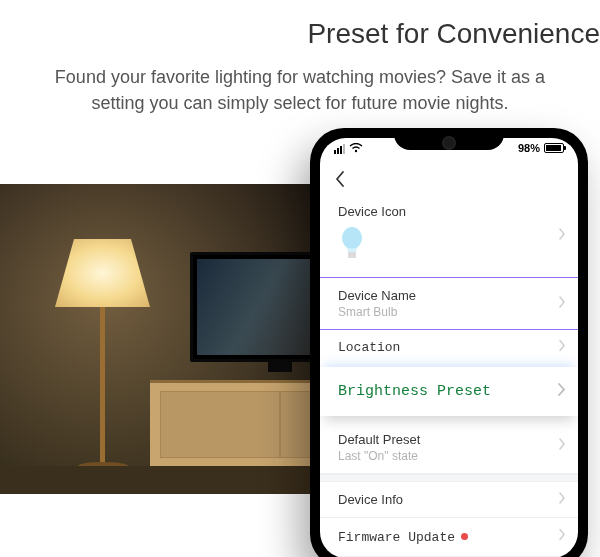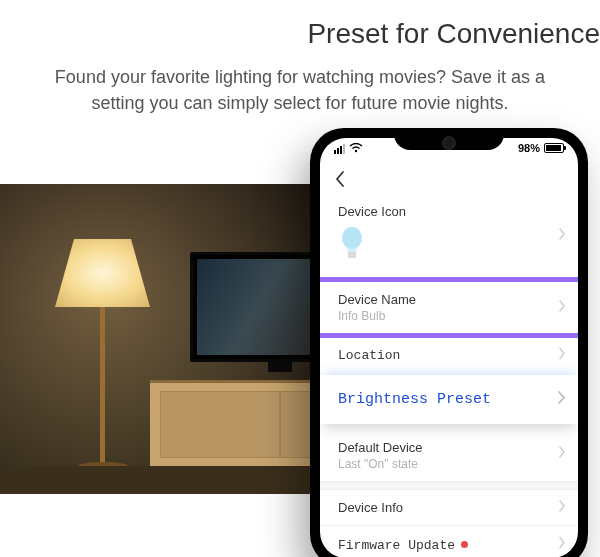--- a/index.html
+++ b/index.html
@@ -97,21 +97,21 @@
     .batt{ width:20px; height:10px; border:1px solid #000; border-radius:2px; position:relative; }
     .batt::after{ content:""; position:absolute; right:-3px; top:2px; width:2px; height:4px; background:#000; border-radius:0 1px 1px 0; }
     .batt .fill{ position:absolute; left:1px; top:1px; bottom:1px; width:85%; background:#000; }
 
     .nav-back{ padding:2px 14px 0 14px; }
     .nav-back svg{ display:block; }
 
     .settings-list{ padding-top:6px; }
     .row{
       padding:10px 16px 10px 18px; position:relative;
-      border-bottom:5px solid #8b5cf6;
+      border-bottom:1px solid #8b5cf6;
     }
     .row.no-border{ border-bottom:none;font-family:Liberation Mono, monospace; }
     .row-label{ font-size:13px; color:#222; font-weight:500; }
     .row-sub{ font-size:12px; color:#aaa; margin-top:2px; }
     .chev{
       position:absolute; right:12px; top:50%; transform:translateY(-50%);
     }
     .chev svg path{ stroke:#ccc; }
 
     .bulb-icon{ margin-top:6px; }
@@ -119,21 +119,21 @@
 
     .highlight-row{
       background:#fff;
       border-top:none;
       border-bottom:none;
       box-shadow: 0 -6px 10px -4px rgba(70,140,255,0.25), 0 8px 14px -4px rgba(0,0,0,0.18);
       padding:16px 16px 16px 18px;
       margin: 2px 0;
       position:relative; z-index:2;
     }
-    .highlight-row .row-label{ font-size:15px; font-weight:500; color:#1d4ed8; }
+    .highlight-row .row-label{ font-size:15px; font-weight:500; color:#15803d; }
     .highlight-row .chev svg path{ stroke:#bbb; }
 
     .dimmed-above, .dimmed-below{ opacity:0.9; }
     .dimmed-below .row{ border-bottom:1px solid #eee; }
 
     .red-dot{ display:inline-block; width:7px; height:7px; background:#e53935; border-radius:50%; margin-left:6px; vertical-align:middle; }
 
     .sep-gap{ height:8px; background:#f5f6f7; border-top:1px solid #eee; border-bottom:1px solid #eee; }
   </style>
 </head>
@@ -200,21 +200,21 @@
               <rect x="10" y="27" width="8" height="6" rx="1" fill="#d8d8d8"></rect>
             </svg>
           </div>
           <span class="chev"><svg width="8" height="14" viewBox="0 0 8 14">
                 <path d="M2 2 L6 7 L2 12" stroke="#ccc" stroke-width="1.6" fill="none" stroke-linecap="round"></path>
               </svg></span>
         </div>
 
         <div class="row">
           <div class="row-label">Device Name</div>
-          <div class="row-sub">Info Bulb</div>
+          <div class="row-sub">Smart Bulb</div>
           <span class="chev"><svg width="8" height="14" viewBox="0 0 8 14">
                 <path d="M2 2 L6 7 L2 12" stroke="#ccc" stroke-width="1.6" fill="none" stroke-linecap="round"></path>
               </svg></span>
         </div>
 
         <div class="row no-border">
           <div class="row-label">Location</div>
           <span class="chev"><svg width="8" height="14" viewBox="0 0 8 14">
                 <path d="M2 2 L6 7 L2 12" stroke="#ccc" stroke-width="1.6" fill="none" stroke-linecap="round"></path>
               </svg></span>
@@ -223,21 +223,21 @@
 
       <div class="highlight-row row no-border">
         <div class="row-label">Brightness Preset</div>
         <span class="chev"><svg width="9" height="15" viewBox="0 0 9 15">
               <path d="M2 2 L7 7.5 L2 13" stroke="#bbb" stroke-width="1.8" fill="none" stroke-linecap="round"></path>
             </svg></span>
       </div>
 
       <div class="dimmed-below">
         <div class="row" style="padding-top:14px;">
-          <div class="row-label">Default Device</div>
+          <div class="row-label">Default Preset</div>
           <div class="row-sub">Last "On" state</div>
           <span class="chev"><svg width="8" height="14" viewBox="0 0 8 14">
                 <path d="M2 2 L6 7 L2 12" stroke="#ccc" stroke-width="1.6" fill="none" stroke-linecap="round"></path>
               </svg></span>
         </div>
 
         <div class="sep-gap"></div>
 
         <div class="row">
           <div class="row-label">Device Info</div>

